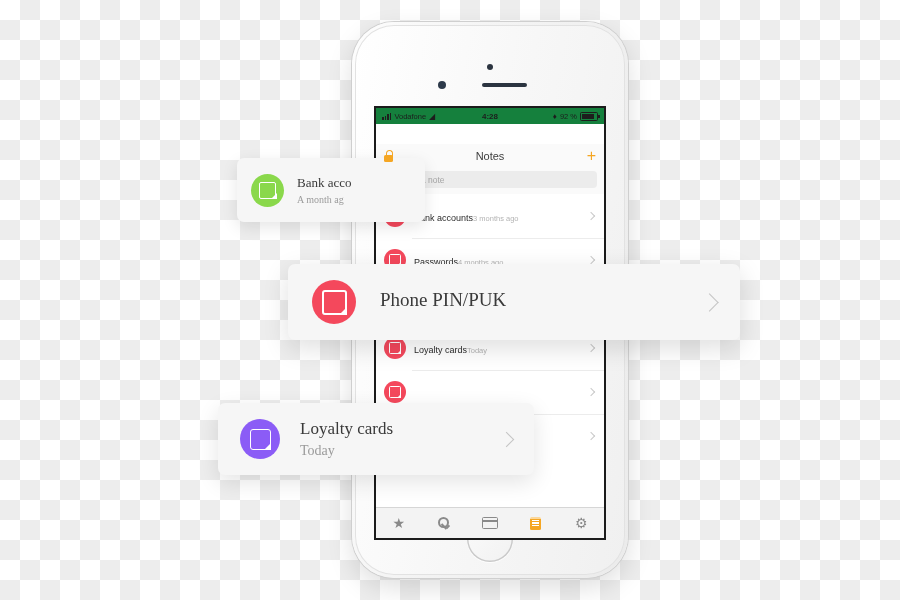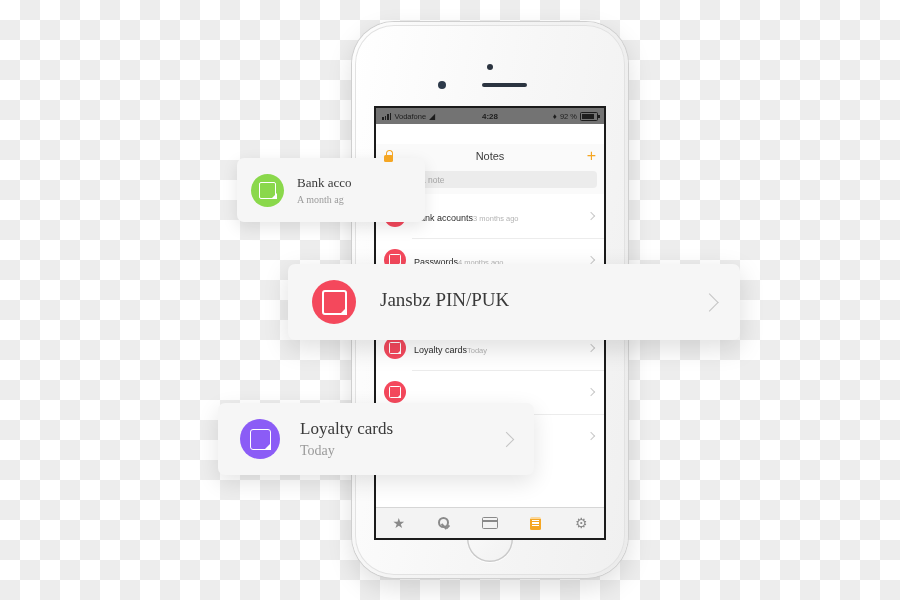--- a/index.html
+++ b/index.html
@@ -38,21 +38,21 @@
     box-shadow:inset 0 0 0 1.4px #c9c9c9, 0 1px 1px rgba(255,255,255,.9);
   }
 
   
   #screen{
     position:absolute;left:24px;top:86px;width:228px;height:430px;
     background:#ffffff;overflow:hidden;
     box-shadow:0 0 0 2px #1b1b1b;
   }
   
-  #statusbar{height:16px;background:#737373;display:flex;align-items:center;
+  #statusbar{height:16px;background:#15803d;display:flex;align-items:center;
              padding:0 6px;font-size:7.5px;color:#1d1d1d;}
   .sb-left{display:flex;align-items:center;gap:3px;flex:1;}
   .sb-center{font-weight:bold;font-size:8px;}
   .sb-right{display:flex;align-items:center;gap:3px;flex:1;justify-content:flex-end;}
   .bars{display:flex;align-items:flex-end;gap:1px;height:7px;}
   .bars i{display:block;width:1.6px;background:#1d1d1d;}
   .bars i:nth-child(1){height:2.5px;} .bars i:nth-child(2){height:4px;}
   .bars i:nth-child(3){height:5.5px;} .bars i:nth-child(4){height:7px;}
   .batt{width:16px;height:7px;border:1px solid #1d1d1d;border-radius:1.5px;position:relative;}
   .batt::after{content:"";position:absolute;right:-2.5px;top:2px;width:1.5px;height:3px;background:#1d1d1d;}
@@ -282,21 +282,21 @@
     <span class="ftitle" style="display:block">Bank acco</span>
     <span class="fsub" style="display:block">A month ag</span>
   </span>
 </div>
 
 <div class="fcard" id="card-pin">
   <span class="fic">
       <span class="ng"></span>
     </span>
   <span class="ftxt">
-    <span class="ftitle" style="display:block">Jansbz PIN/PUK</span>
+    <span class="ftitle" style="display:block">Phone PIN/PUK</span>
   </span>
   <span class="fchev"></span>
 </div>
 
 <div class="fcard" id="card-loyal">
   <span class="fic">
       <span class="ng"></span>
     </span>
   <span class="ftxt">
     <span class="ftitle" style="display:block">Loyalty cards</span>

